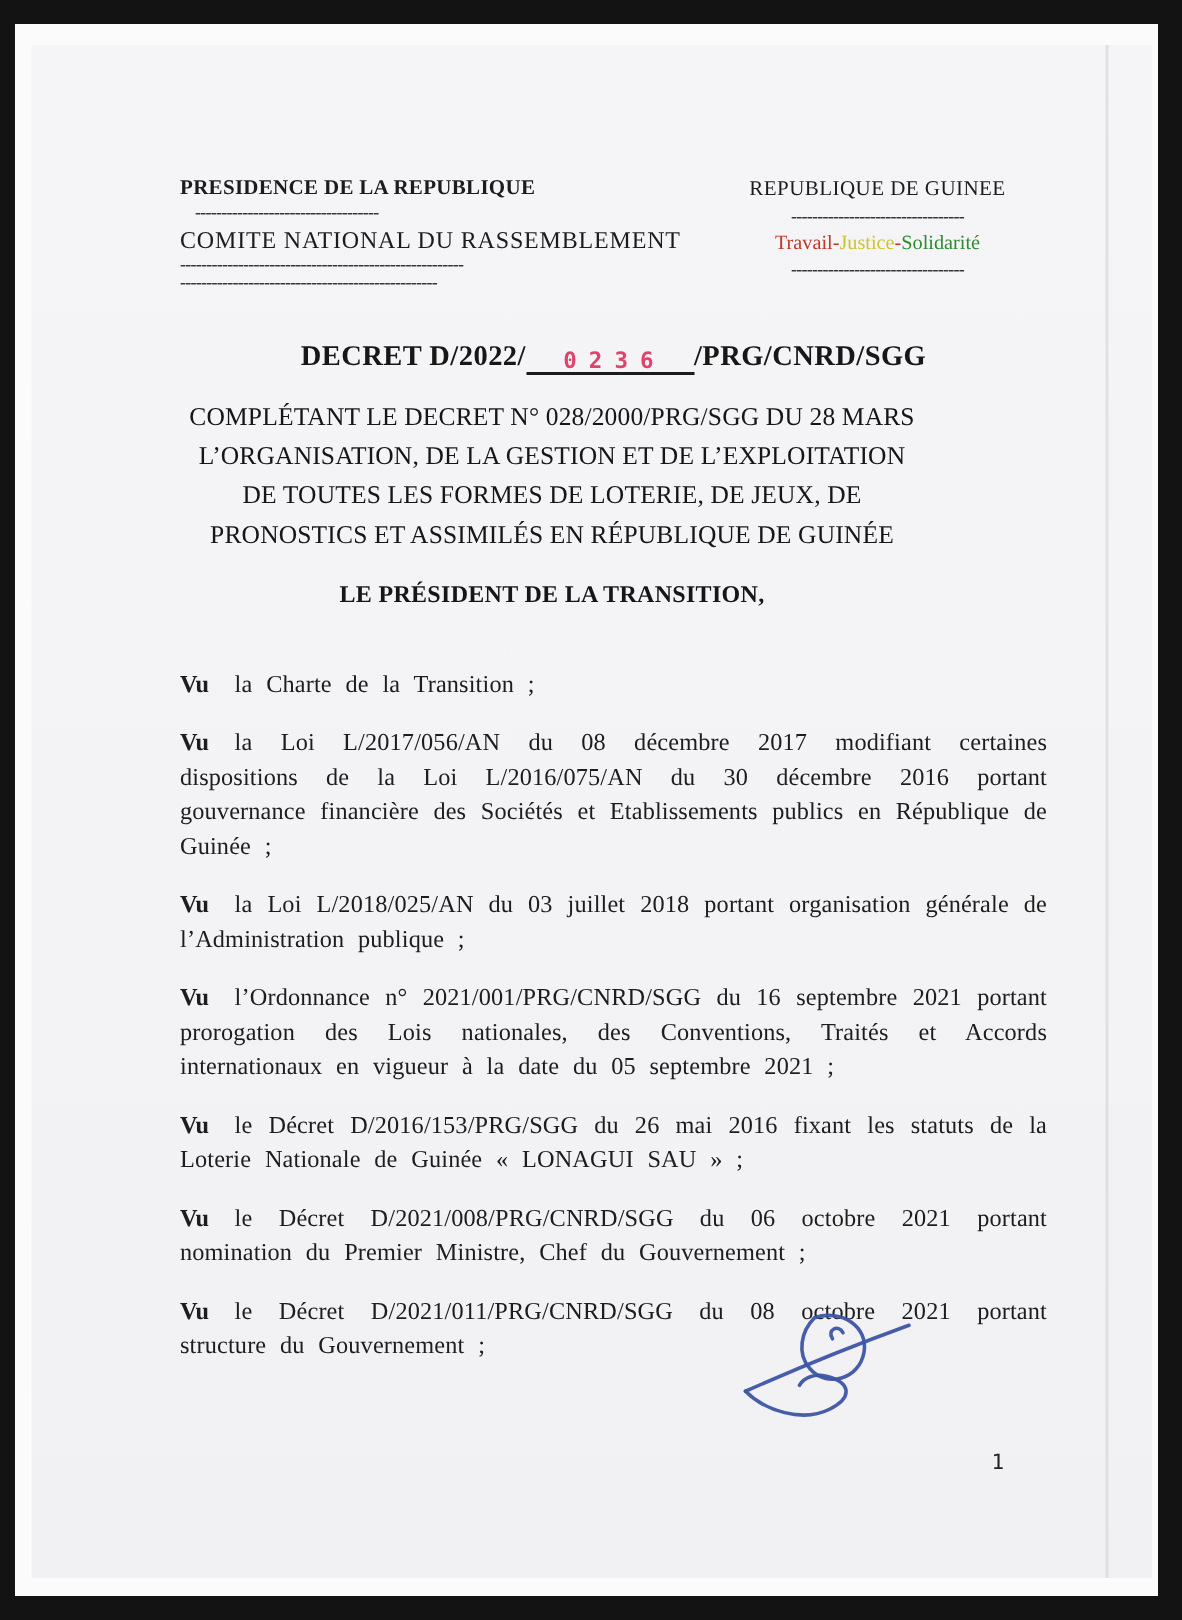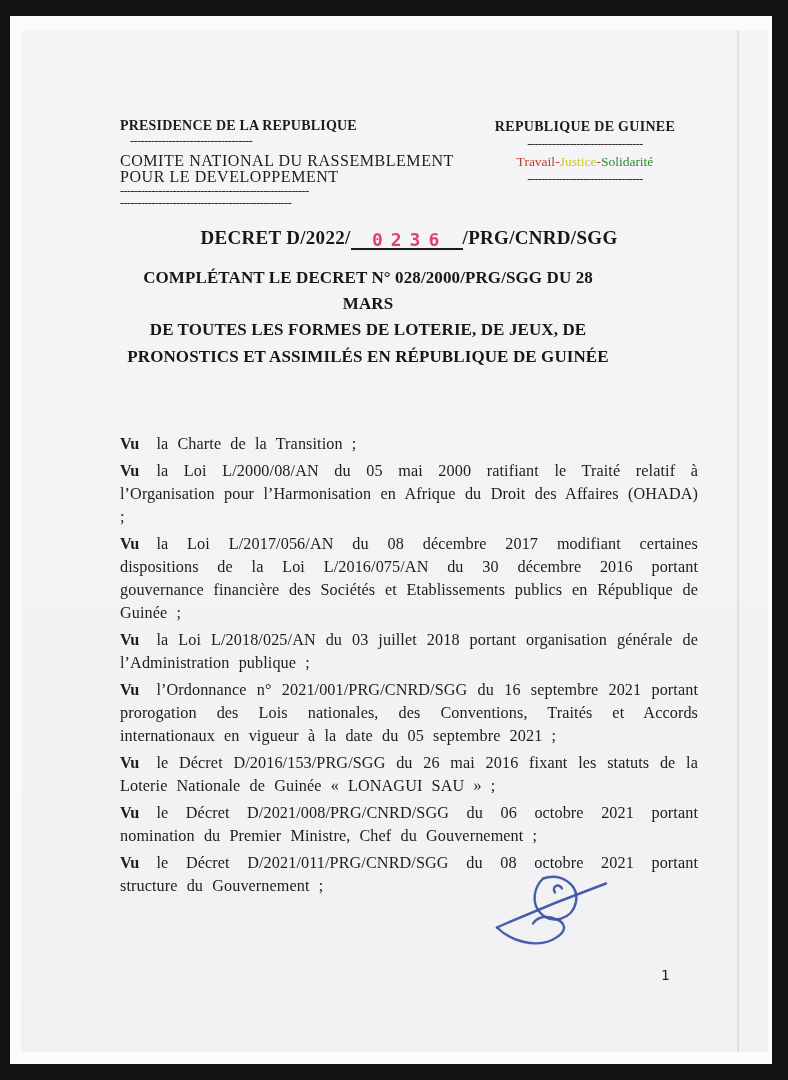--- a/index.html
+++ b/index.html
@@ -31,61 +31,61 @@
 
   .divider{
     font-size:12px;line-height:7px;height:8px;overflow:hidden;white-space:nowrap;
     color:#222;letter-spacing:-.5px;
   }
   .d1{margin:4px 0 0 10px;width:138px;}
   .d2{margin-top:4px;width:217px;}
   .d3{margin-top:4px;width:196px;}
 
   .hdr-right{position:absolute;left:490px;top:103px;width:190px;text-align:center;color:#1c1c1c;}
-  .hdr-right .country{font-size:14px;font-weight:bold;letter-spacing:.3px;white-space:nowrap;}
+  .hdr-right .country{font-size:14px;font-weight:normal;letter-spacing:.3px;white-space:nowrap;}
   .hdr-right .divider{margin:6px auto 0;width:134px;}
   .motto{margin-top:5px;font-size:13.5px;white-space:nowrap;}
   .m-red{color:var(--motto_red,#c0392b);text-align:right;}
   .m-yellow{color:var(--motto_yellow,#cfc430);}
   .m-green{color:var(--motto_green,#2e8b33);}
   .m-sep{color:var(--motto_red,#c0392b);}
 
   
   .decree-row{
     position:absolute;left:120px;top:211px;width:578px;text-align:center;
     font-size:19px;font-weight:bold;color:#171717;letter-spacing:.3px;white-space:nowrap;
   }
   .blank{
     display:inline-block;width:112px;text-align:center;vertical-align:baseline;
     border-bottom:2.5px solid #1c1c1c;line-height:20px;
   }
   .stamp{
     font-family:"DejaVu Sans Mono","DejaVu Sans",monospace;
-    font-weight:bold;font-size:18px;letter-spacing:8px;
+    font-weight:bold;font-size:15px;letter-spacing:8px;
     color:var(--stamp_red,#e0426b);
     position:relative;top:2px;left:3px;
   }
 
   
   .title-block{
     position:absolute;left:118px;top:249px;width:500px;text-align:center;
-    font-size:17px;font-weight:bold;line-height:26.2px;color:#161616;letter-spacing:.1px;
+    font-size:17px;font-weight:normal;line-height:26.2px;color:#161616;letter-spacing:.1px;
   }
   .salutation{
     position:absolute;left:118px;top:372px;width:500px;text-align:center;
     font-size:16px;font-weight:bold;color:#161616;letter-spacing:.2px;
   }
 
   
   .clauses{
     position:absolute;left:120px;top:413px;width:578px;
     font-size:16.2px;line-height:23px;color:#1d1d1d;
     text-align:justify;word-spacing:5px;letter-spacing:.1px;
   }
-  .clauses p{margin:4px 0 2px 0;}
+  .clauses p{margin:16px 0 2px 0;}
   .vu{font-weight:bold;}
   .sp{display:inline-block;width:17px;}
 
   
   .signature{position:absolute;left:455px;top:846px;width:190px;height:96px;}
   .pen-stroke{fill:none;stroke:var(--pen_blue,#3c55a5);stroke-width:2.4;
     stroke-linecap:round;stroke-linejoin:round;opacity:.95;}
   .page-number{
     position:absolute;left:661px;top:951px;
     font-family:"DejaVu Sans Mono",monospace;font-size:14px;color:#222;
@@ -100,45 +100,45 @@
   </div>
 </div>
 
 <div class="content">
 
   <div class="hdr-left">
     <div class="org1">PRESIDENCE DE LA REPUBLIQUE</div>
     <div class="divider d1">-----------------------------------</div>
     <div class="org2">
       <div>COMITE NATIONAL DU RASSEMBLEMENT</div>
-      <div>POUR LE DEVELOPPEMENT</div>
     </div>
     <div class="divider d2">------------------------------------------------------</div>
     <div class="divider d3">-------------------------------------------------</div>
   </div>
 
   <div class="hdr-right">
     <div class="country">REPUBLIQUE DE GUINEE</div>
     <div class="divider">---------------------------------</div>
     <div class="motto"><span class="m-red">Travail</span><span class="m-sep">-</span><span class="m-yellow">Justice</span><span class="m-sep">-</span><span class="m-green">Solidarité</span></div>
     <div class="divider">---------------------------------</div>
   </div>
 
   <div class="decree-row"><span>DECRET D/2022/</span><span class="blank"><span class="stamp">0236</span></span><span>/PRG/CNRD/SGG</span></div>
 
   <div class="title-block">
     <div>COMPLÉTANT LE DECRET N° 028/2000/PRG/SGG DU 28 MARS</div>
+    <div>L’ORGANISATION, DE LA GESTION ET DE L’EXPLOITATION</div>
     <div>DE TOUTES LES FORMES DE LOTERIE, DE JEUX, DE</div>
     <div>PRONOSTICS ET ASSIMILÉS EN RÉPUBLIQUE DE GUINÉE</div>
   </div>
 
+  <div class="salutation">LE PRÉSIDENT DE LA TRANSITION,</div>
 
   <div class="clauses">
     <p><span class="vu">Vu</span><span class="sp"></span><span>la Charte de la Transition ;</span></p>
-    <p><span class="vu">Vu</span><span class="sp"></span><span>la Loi L/2000/08/AN du 05 mai 2000 ratifiant le Traité relatif à l’Organisation pour l’Harmonisation en Afrique du Droit des Affaires (OHADA) ;</span></p>
     <p><span class="vu">Vu</span><span class="sp"></span><span>la Loi L/2017/056/AN du 08 décembre 2017 modifiant certaines dispositions de la Loi L/2016/075/AN du 30 décembre 2016 portant gouvernance financière des Sociétés et Etablissements publics en République de Guinée ;</span></p>
     <p><span class="vu">Vu</span><span class="sp"></span><span>la Loi L/2018/025/AN du 03 juillet 2018 portant organisation générale de l’Administration publique ;</span></p>
     <p><span class="vu">Vu</span><span class="sp"></span><span>l’Ordonnance n° 2021/001/PRG/CNRD/SGG du 16 septembre 2021 portant prorogation des Lois nationales, des Conventions, Traités et Accords internationaux en vigueur à la date du 05 septembre 2021 ;</span></p>
     <p><span class="vu">Vu</span><span class="sp"></span><span>le Décret D/2016/153/PRG/SGG du 26 mai 2016 fixant les statuts de la Loterie Nationale de Guinée « LONAGUI SAU » ;</span></p>
     <p><span class="vu">Vu</span><span class="sp"></span><span>le Décret D/2021/008/PRG/CNRD/SGG du 06 octobre 2021 portant nomination du Premier Ministre, Chef du Gouvernement ;</span></p>
     <p><span class="vu">Vu</span><span class="sp"></span><span>le Décret D/2021/011/PRG/CNRD/SGG du 08 octobre 2021 portant structure du Gouvernement ;</span></p>
   </div>
 
   <svg class="signature" viewBox="0 0 190 95" xmlns="http://www.w3.org/2000/svg">
     <path class="pen-stroke" d="M 151 21 Q 96 41 42 65"></path>

